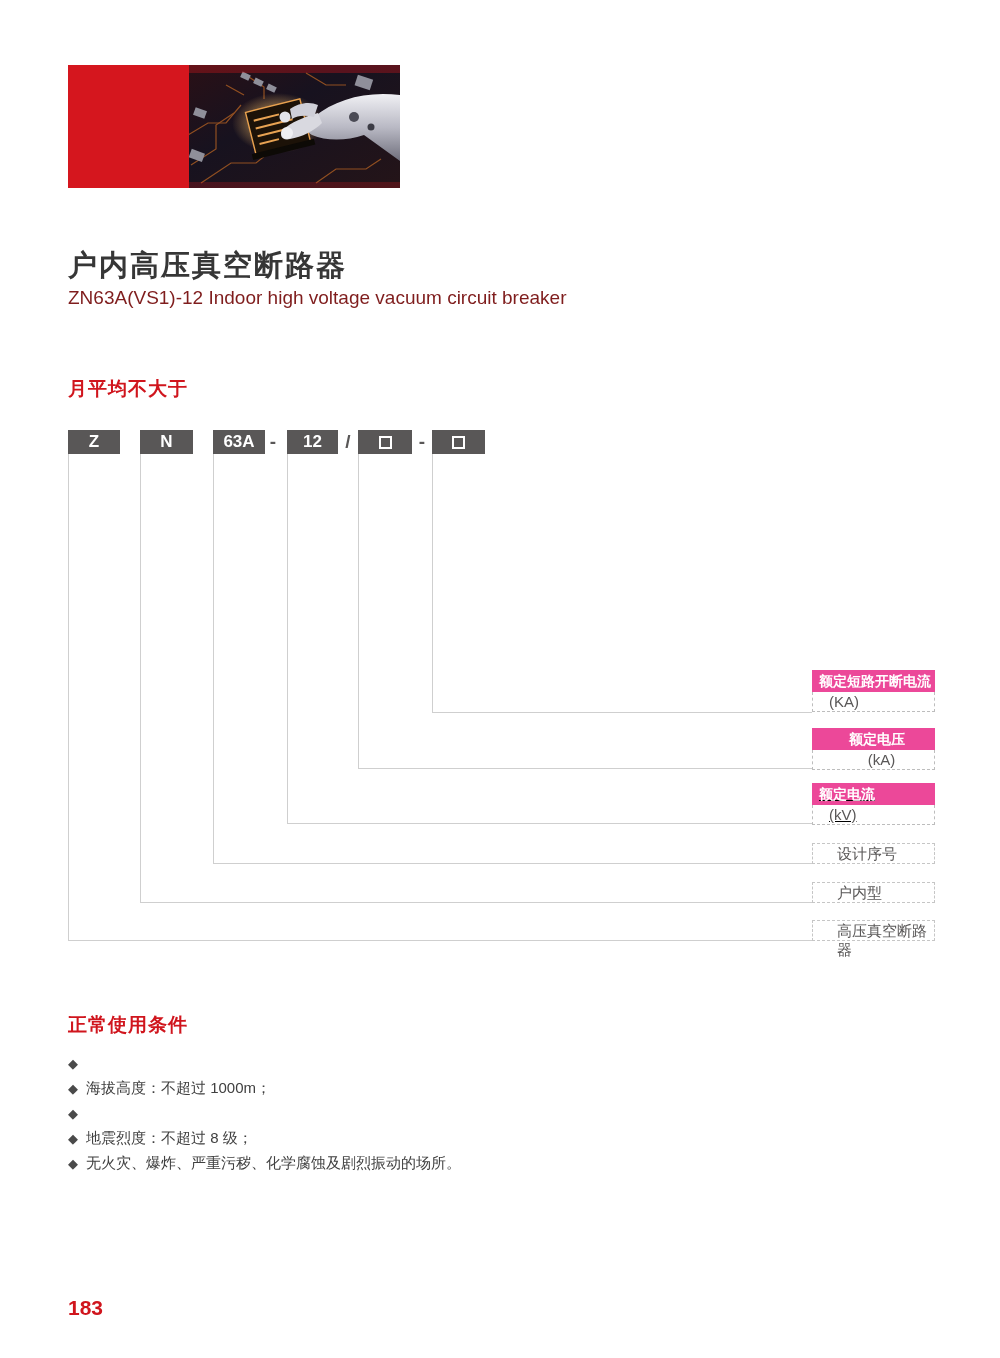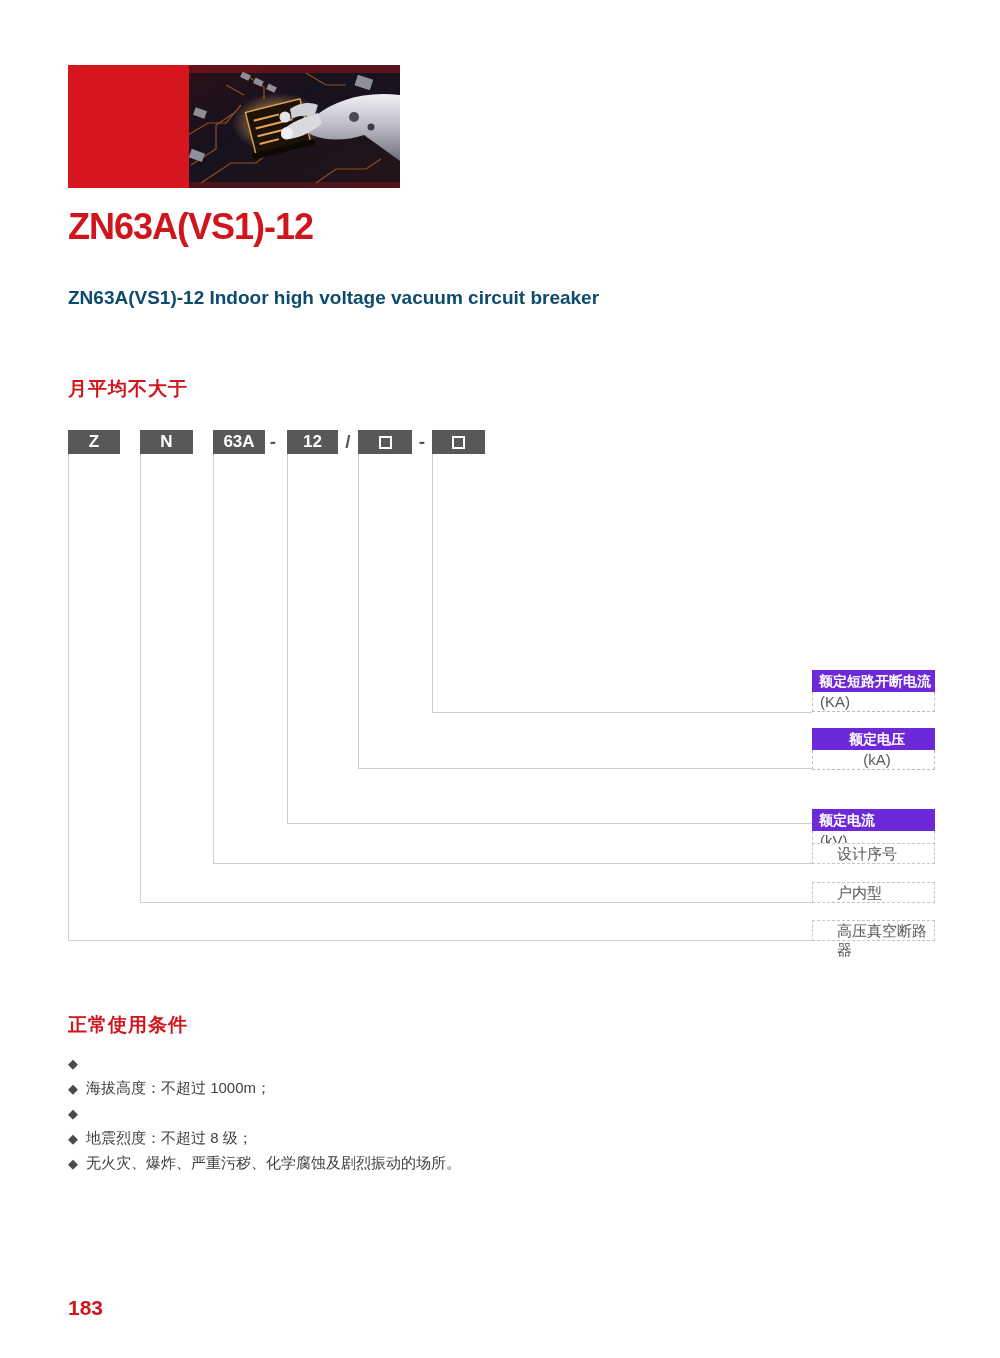--- a/index.html
+++ b/index.html
@@ -7,39 +7,39 @@
     position:relative;width:1000px;height:1358px;background:#ffffff;overflow:hidden;
     font-family:"Liberation Sans","DejaVu Sans",sans-serif;
   }
   
   .hero{position:absolute;left:68px;top:65px;width:332px;height:123px;display:flex;}
   .hero-red{width:118px;height:123px;background:#d5161e;flex:none;}
   .hero-photo{width:214px;height:123px;flex:none;display:block;}
   
   .title{position:absolute;left:68px;top:206px;font-size:36px;font-weight:800;color:#d0151d;letter-spacing:-1px;}
   .subtitle-cn{position:absolute;left:68px;top:246px;font-size:29px;font-weight:700;color:#363636;letter-spacing:2px;}
-  .subtitle-en{position:absolute;left:68px;top:287px;font-size:19px;font-weight:700;color:#0c4a6e;}
+  .subtitle-en{position:absolute;left:68px;top:287px;font-size:19px;font-weight:400;color:#7f1d1d;}
   
   .sec-head{position:absolute;left:68px;font-size:19px;font-weight:700;color:#d0151d;letter-spacing:1px;}
   .sec-head.model{top:376px;}
   .sec-head.cond{top:1012px;}
   
   .code-box{position:absolute;top:430px;height:24px;background:#595757;color:#ffffff;
     display:flex;align-items:center;justify-content:center;font-size:17px;font-weight:600;}
   .sq{width:13px;height:13px;border:2px solid #ffffff;box-sizing:border-box;}
   .sep{position:absolute;top:430px;height:24px;line-height:24px;width:14px;text-align:center;
     color:#595757;font-size:19px;font-weight:700;}
   
   .vline{position:absolute;width:1px;background:#cfcfcf;}
   .hline{position:absolute;height:1px;background:#cfcfcf;}
   
   .spec{position:absolute;left:812px;width:123px;box-sizing:border-box;}
-  .spec .head{height:22px;line-height:22px;background:#6d28d9;color:#ffffff;
+  .spec .head{height:22px;line-height:22px;background:#ec4899;color:#ffffff;
     font-size:14px;font-weight:700;padding-left:7px;white-space:nowrap;}
-  .spec .unit{height:20px;line-height:20px;color:#595757;font-size:15px;padding-left:7px;
+  .spec .unit{height:20px;line-height:20px;color:#595757;font-size:15px;padding-left:16px;
     border-left:1px dashed #bdbdbd;border-right:1px dashed #bdbdbd;border-bottom:1px dashed #bdbdbd;box-sizing:border-box;}
   .spec.plain{height:21px;line-height:19px;border:1px dashed #c6c6c6;color:#595757;
     font-size:15px;padding-left:24px;background:#ffffff;}
   
   .cond-list{position:absolute;left:68px;top:1051px;margin:0;padding:0;list-style:none;}
   .cond-list li{height:25px;display:flex;align-items:center;color:#404040;font-size:15px;}
   .cond-list .dia{color:#4a4a4a;font-size:13px;margin-right:8px;}
   
   .pagenum{position:absolute;left:68px;top:1296px;font-size:21px;font-weight:800;color:#d0151d;}
 </style>
@@ -109,21 +109,21 @@
         <circle cx="168" cy="52" r="5" fill="#4a4a55"></circle>
         <circle cx="185" cy="62" r="3.5" fill="#3c3c46"></circle>
       </g>
 
       <rect x="0" y="0" width="214" height="8" fill="#d5161e" opacity="0.35"></rect>
       <rect x="0" y="117" width="214" height="6" fill="#d5161e" opacity="0.25"></rect>
       <rect x="0" y="0" width="3" height="123" fill="#d5161e"></rect>
     </svg>
   </div>
 
-  <div class="title">ZN63A(VS1)-12</div>
+  <div class="subtitle-cn">户内高压真空断路器</div>
   <div class="subtitle-en">ZN63A(VS1)-12 Indoor high voltage vacuum circuit breaker</div>
 
   <div class="sec-head model">月平均不大于</div>
 
   <div class="code-box" style="left:68px;width:52px;">Z</div>
   <div class="code-box" style="left:140px;width:53px;">N</div>
   <div class="code-box" style="left:213px;width:52px;">63A</div>
   <div class="sep" style="left:266px;">-</div>
   <div class="code-box" style="left:287px;width:51px;">12</div>
   <div class="sep" style="left:341px;">/</div>
@@ -150,21 +150,21 @@
   <div class="hline" style="left:68px;top:940px;width:745px;"></div>
 
   <div class="spec" style="top:670px;">
     <div class="head">额定短路开断电流</div>
     <div class="unit">(KA)</div>
   </div>
   <div class="spec" style="top:728px;text-align:center;">
     <div class="head">额定电压</div>
     <div class="unit">(kA)</div>
   </div>
-  <div class="spec" style="top:809px;">
+  <div class="spec" style="top:783px;text-decoration:underline;">
     <div class="head">额定电流</div>
     <div class="unit">(kV)</div>
   </div>
   <div class="spec plain" style="top:843px;">设计序号</div>
   <div class="spec plain" style="top:882px;">户内型</div>
   <div class="spec plain" style="top:920px;">高压真空断路器</div>
 
   <div class="sec-head cond">正常使用条件</div>
   <ul class="cond-list">
     <li>

